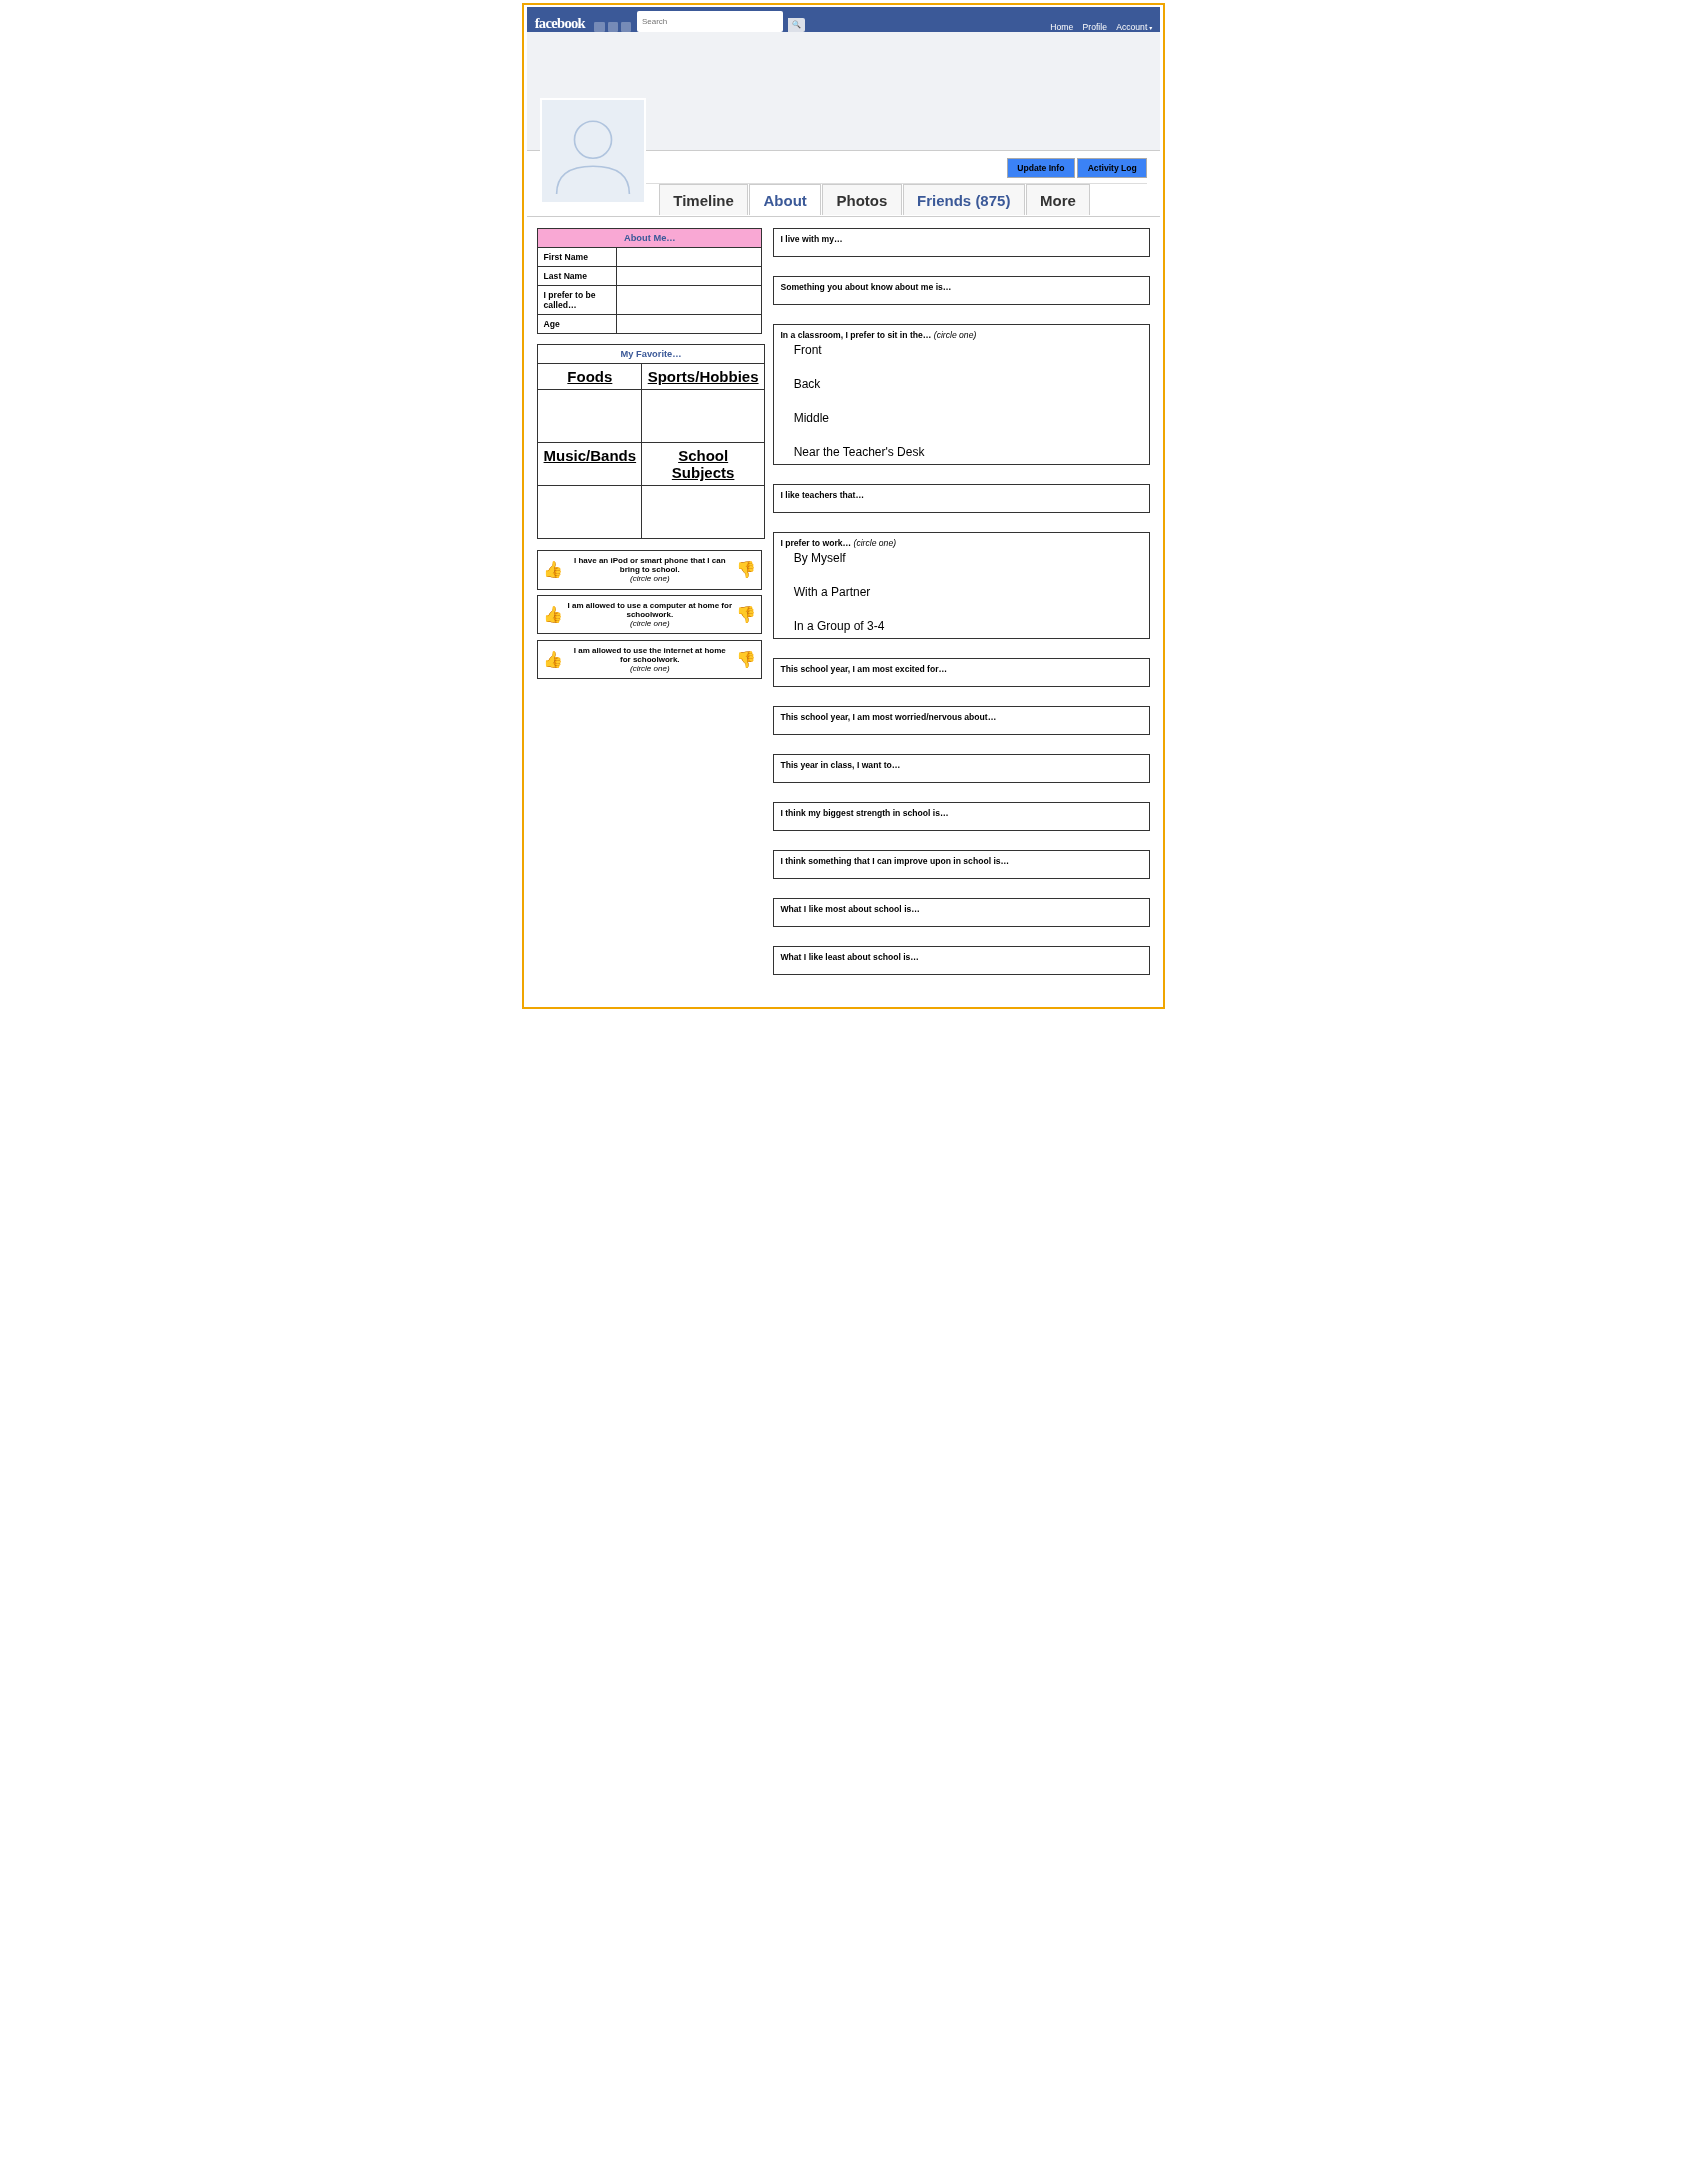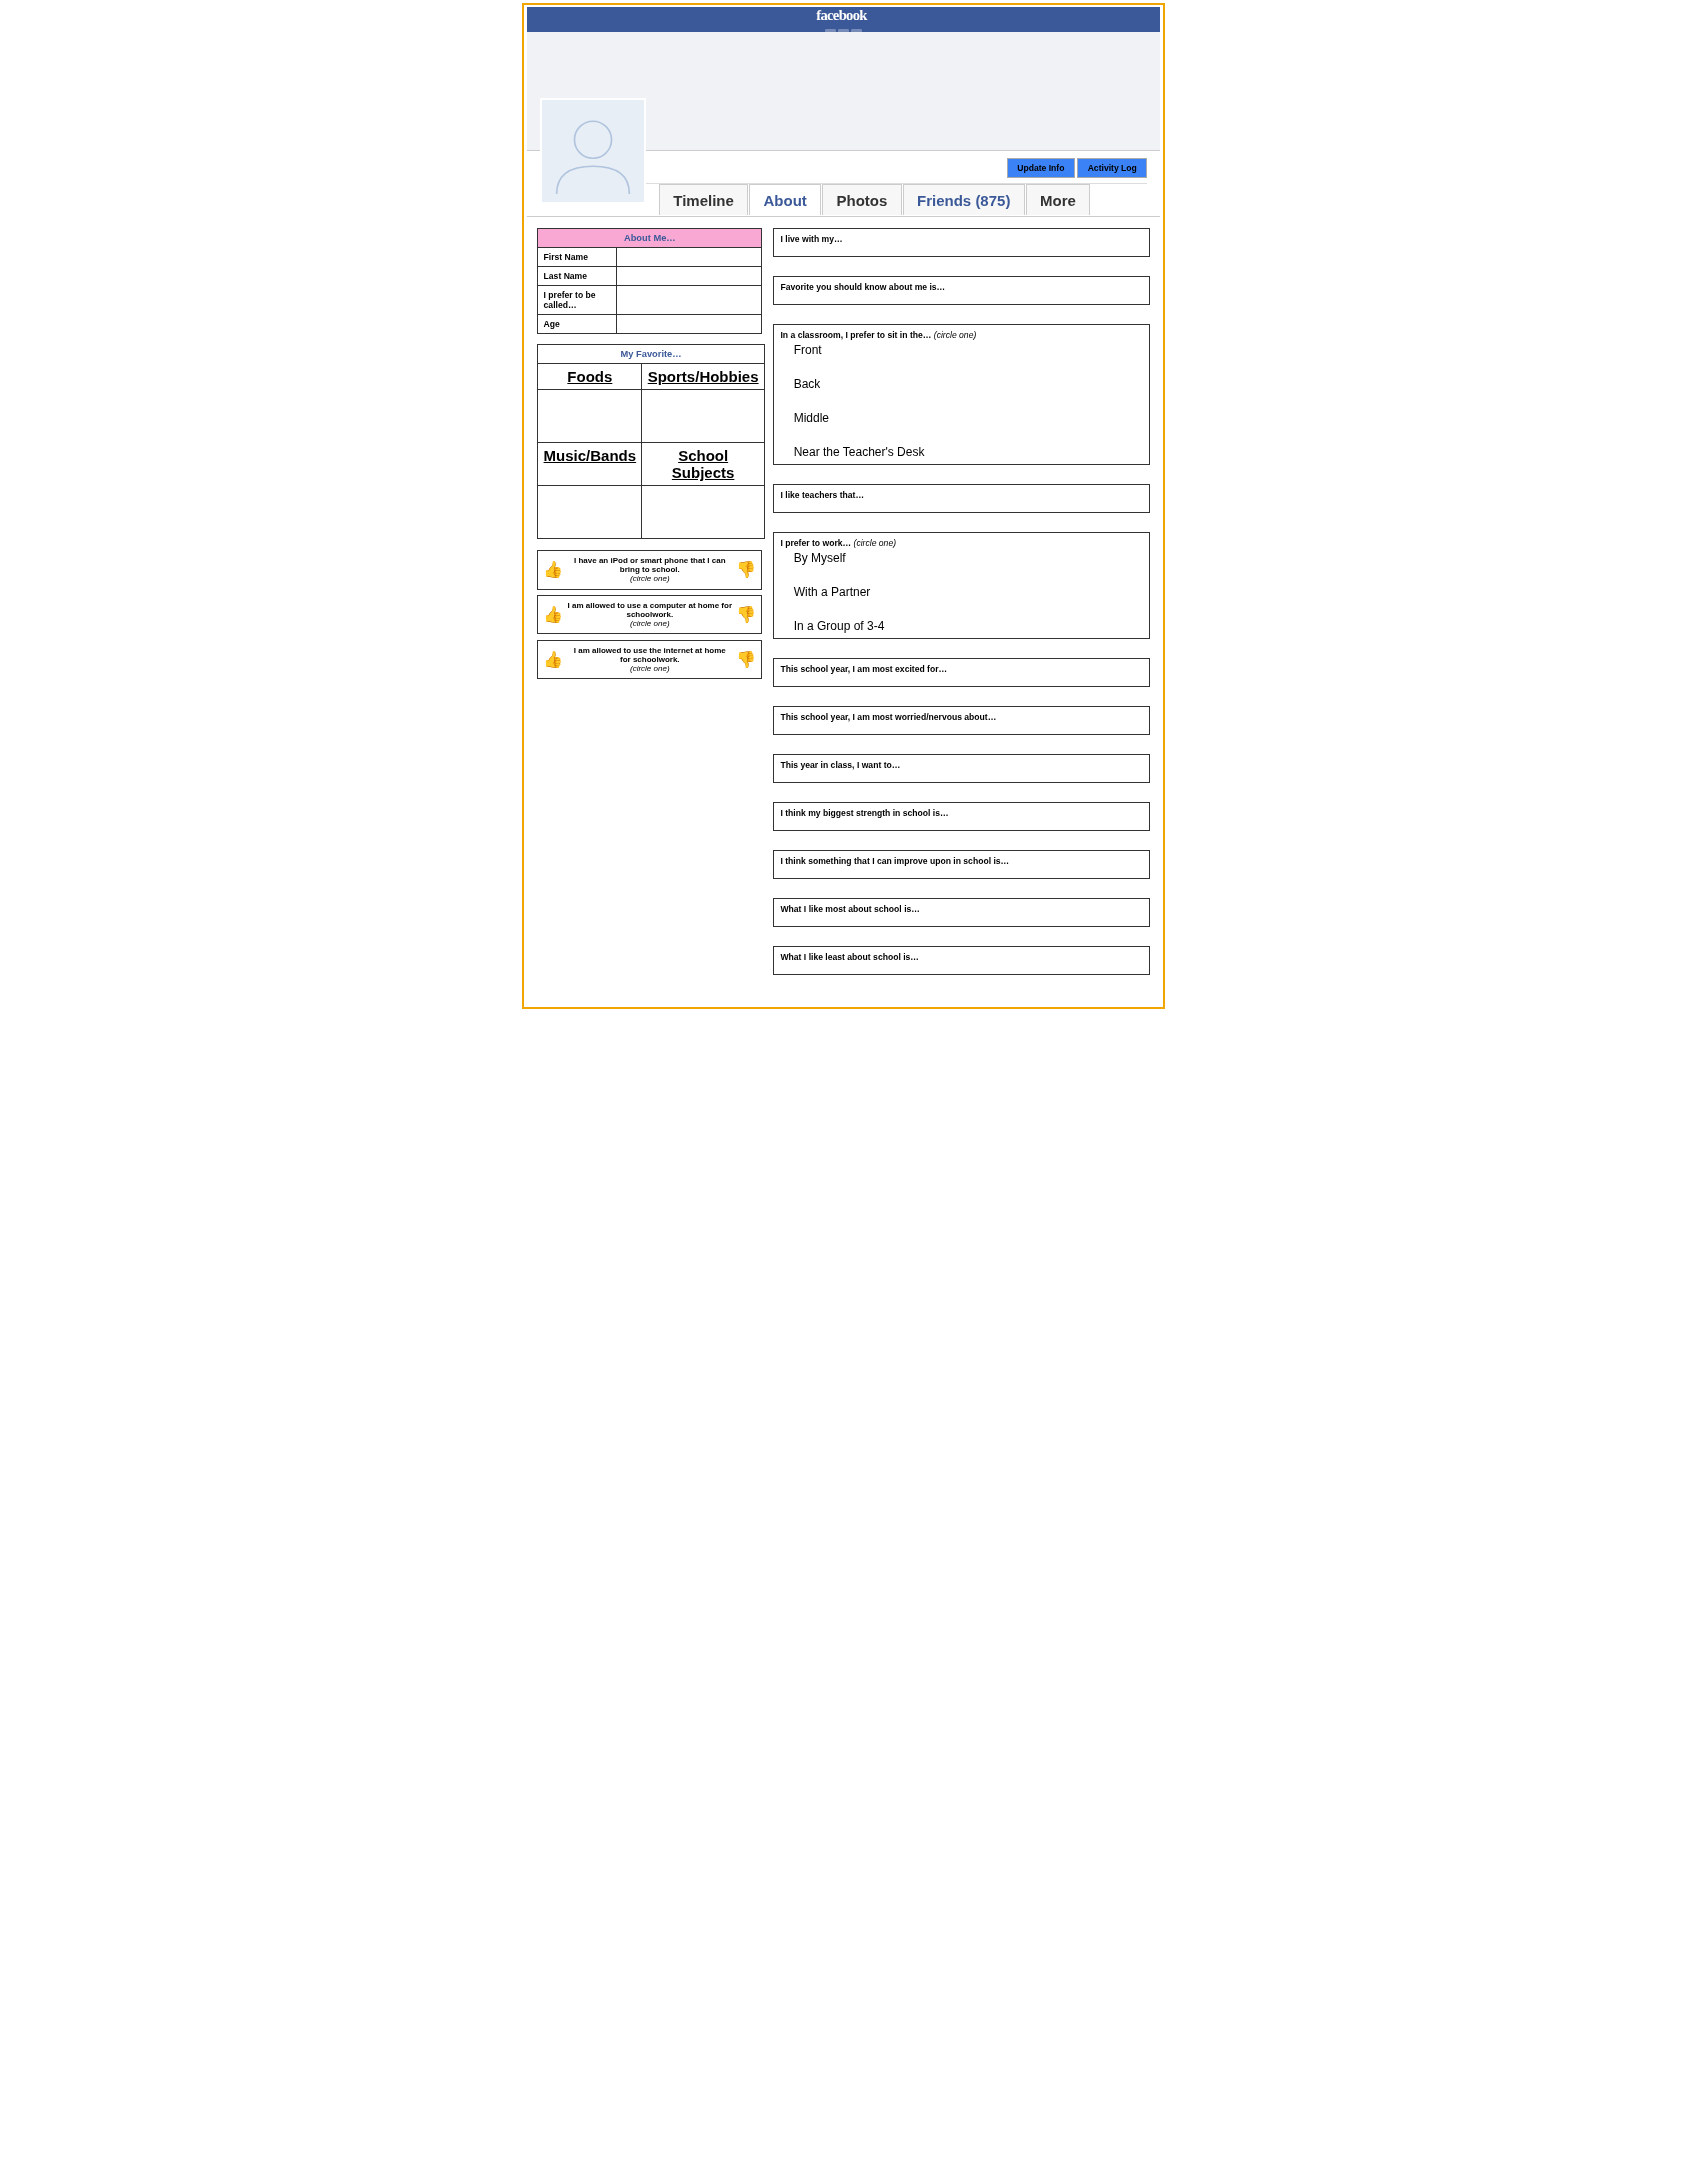--- a/index.html
+++ b/index.html
@@ -8,24 +8,23 @@
       background: #fff;
       width: 648px;
       margin: 0 auto;
     }
 
     
     .navbar {
       background: #3b5998;
       padding: 0 8px;
       display: flex;
-      align-items: center;
+      align-items: flex-end;
       height: 25px;
       gap: 5.3px;
-      flex-direction: column;
     }
     .navbar-logo {
       color: #fff;
       font-size: 14.6px;
       font-weight: bold;
       font-family: Georgia, serif;
       letter-spacing: -0.7px;
       margin-right: 4px;
     }
     .navbar-icons {
@@ -393,21 +392,21 @@
 
     </div>
 
     <div class="right-col">
 
       <div class="question-box">
         <span class="q-label">I live with my…</span>
       </div>
 
       <div class="question-box">
-        <span class="q-label">Favorite you should know about me is…</span>
+        <span class="q-label">Something you about know about me is…</span>
       </div>
 
       <div class="question-box">
         <div><span class="q-label">In a classroom, I prefer to sit in the… </span><span class="q-italic">(circle one)</span></div>
         <div class="options">
           <span>Front</span>
           <span>Back</span>
           <span>Middle</span>
           <span>Near the Teacher's Desk</span>
         </div>

